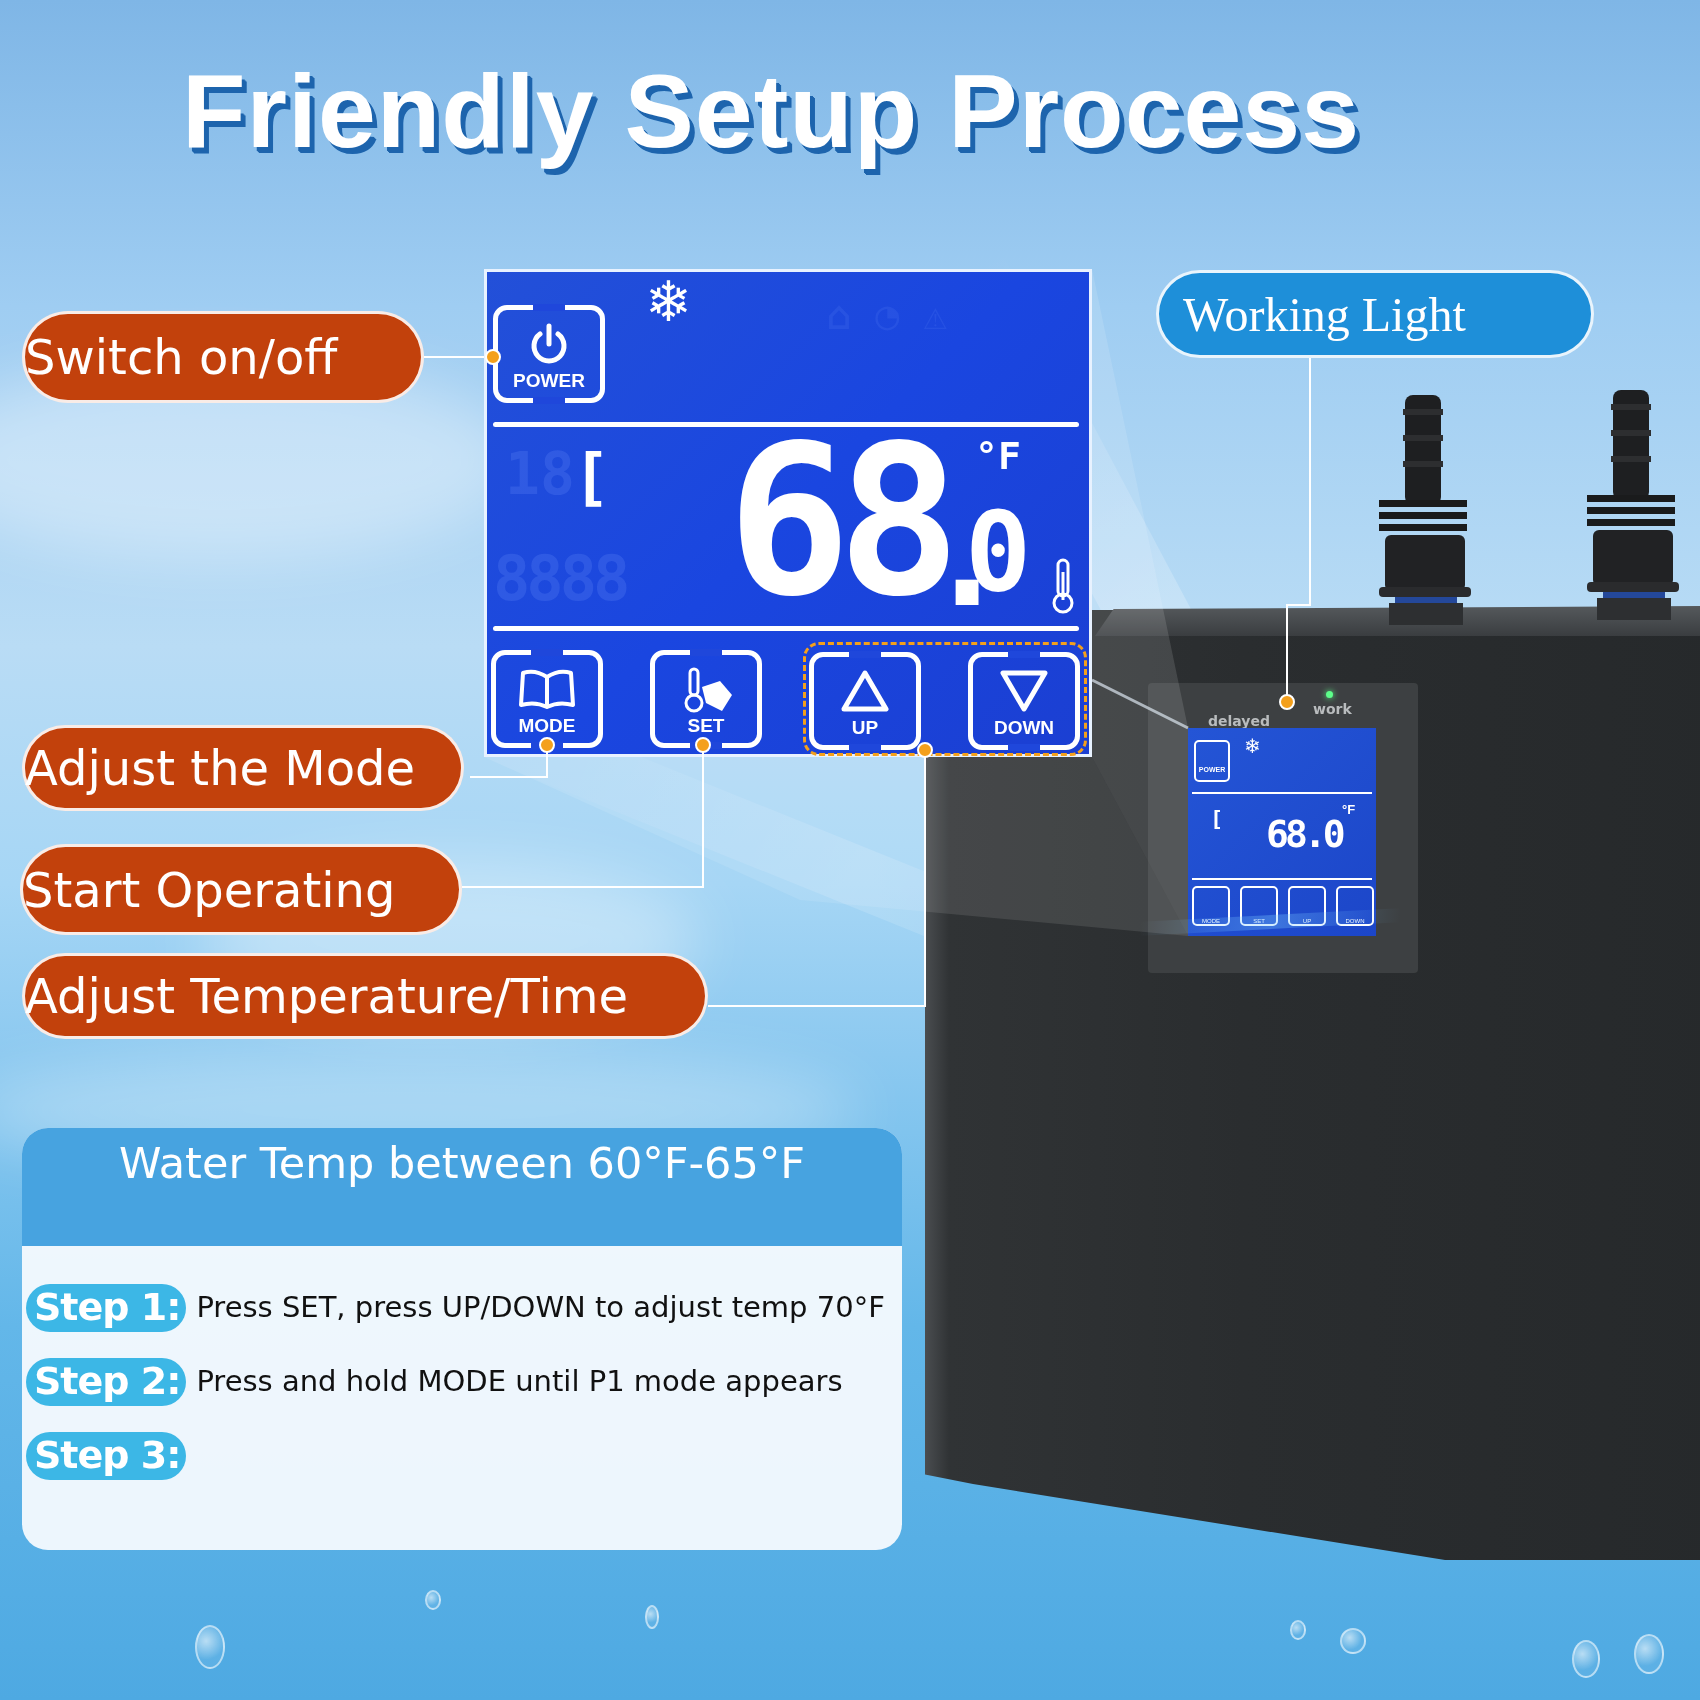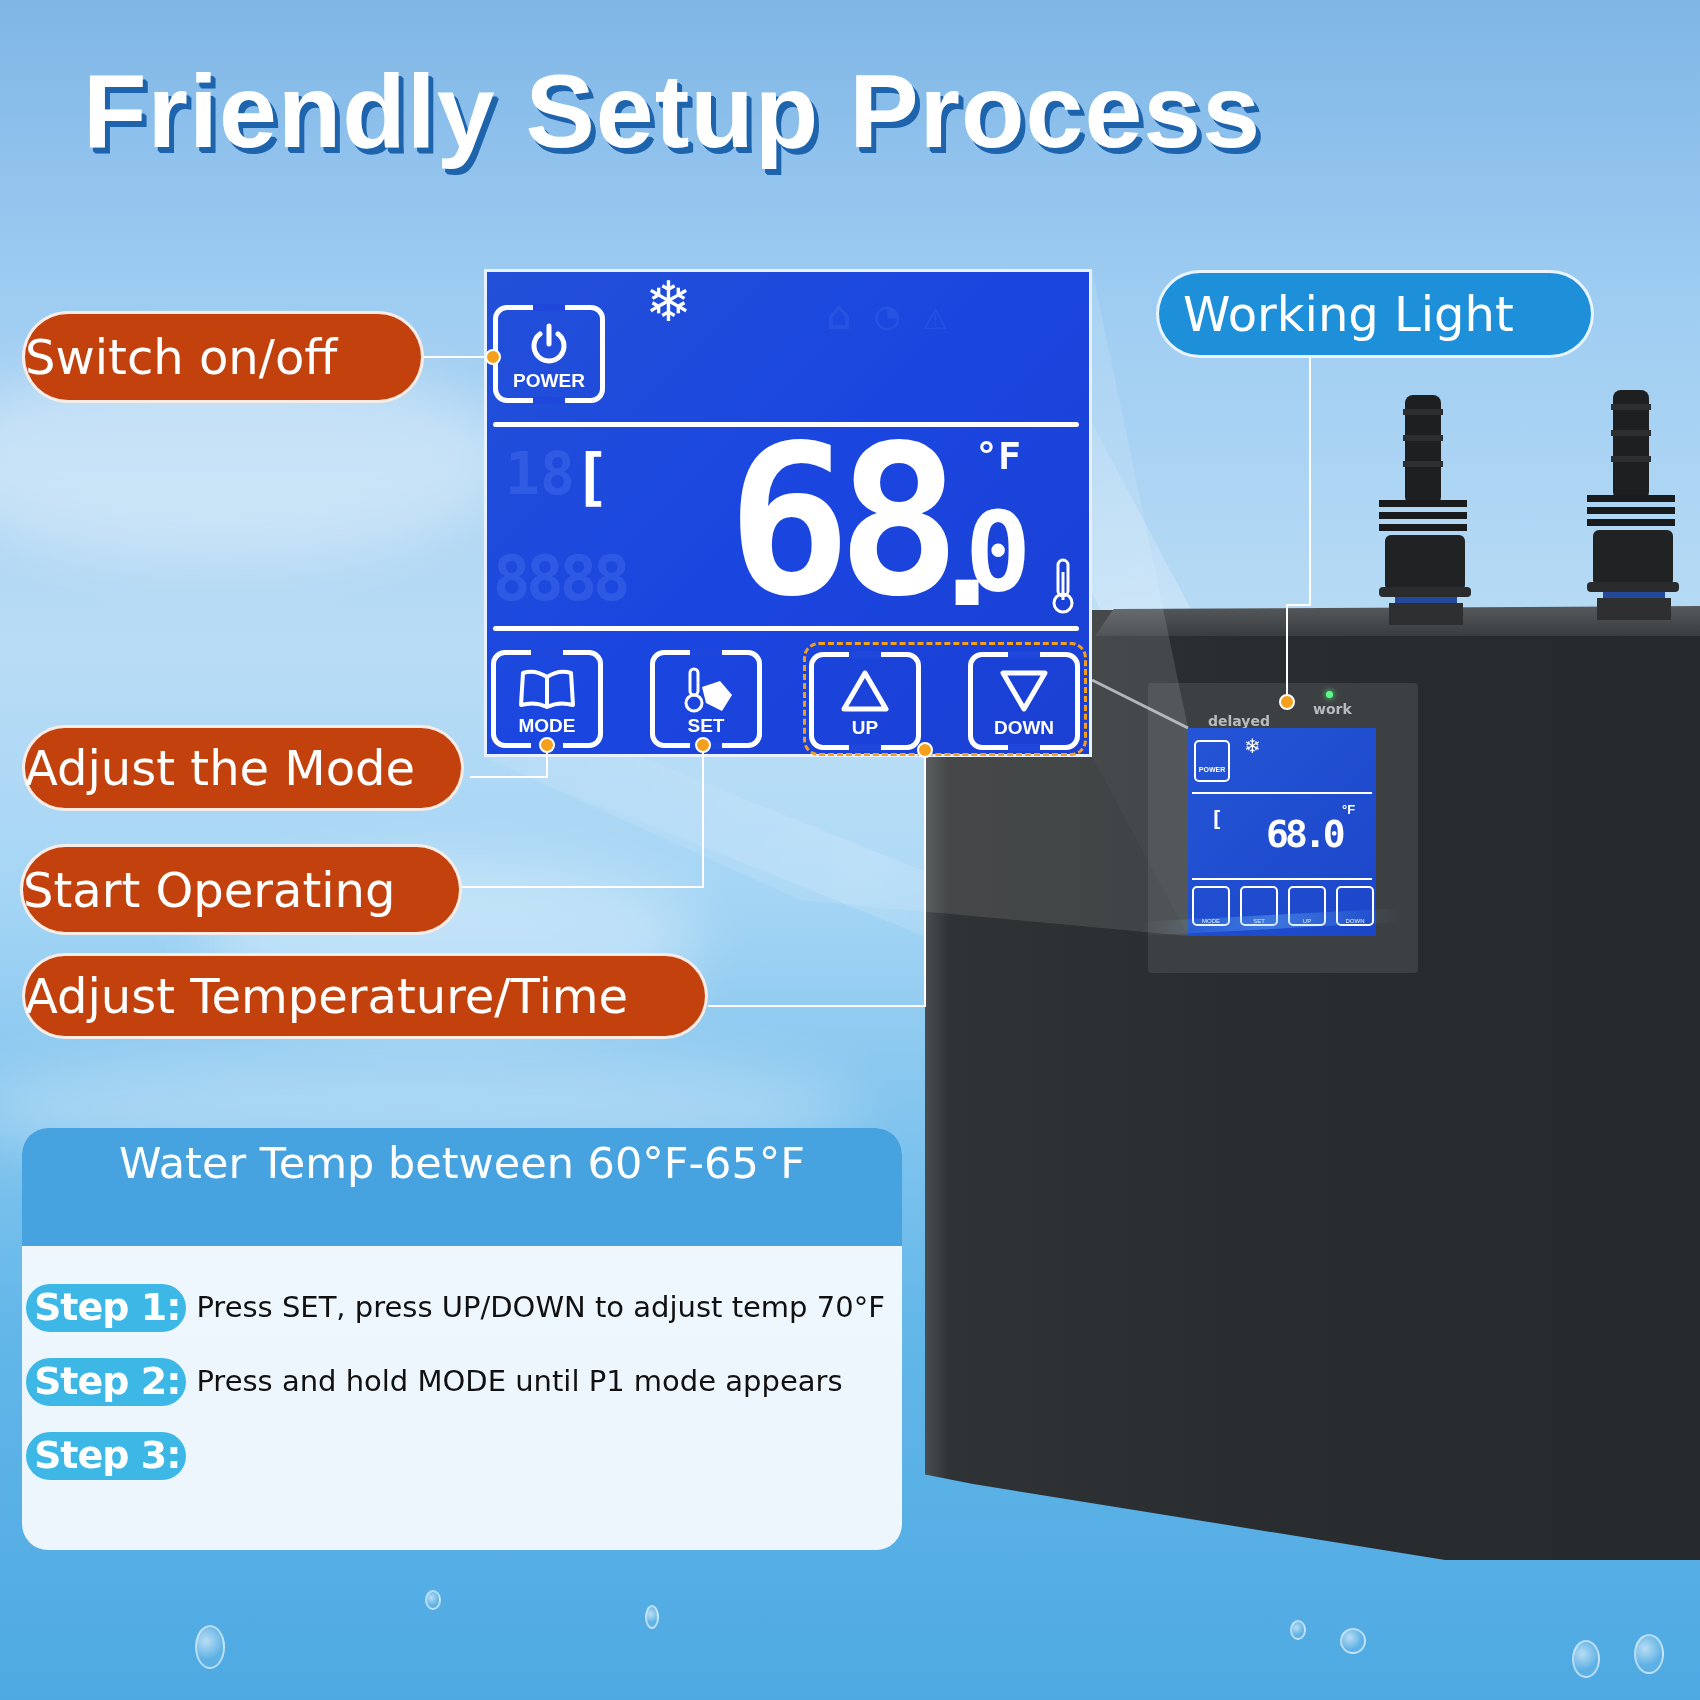--- a/index.html
+++ b/index.html
@@ -7,33 +7,33 @@
   body {
     position: relative;
     font-family: "Liberation Sans", sans-serif;
     background: linear-gradient(180deg, #7fb6e6 0%, #9fcdf2 18%, #b9dcf5 38%, #a6d6f5 52%, #8cc9f0 62%, #63b7e9 78%, #4ea9e2 100%);
   }
   .cloud { position: absolute; border-radius: 50%; background: rgba(255,255,255,0.35); filter: blur(30px); }
   .ray { position: absolute; background: linear-gradient(90deg, rgba(255,255,255,0) 0%, rgba(255,255,255,0.25) 50%, rgba(255,255,255,0) 100%); transform-origin: left top; }
   .bubble { position: absolute; border-radius: 50%; border: 2px solid rgba(255,255,255,0.55); background: radial-gradient(circle at 35% 35%, rgba(255,255,255,0.6), rgba(255,255,255,0.08) 60%); }
 
   .title {
-    position: absolute; left: 0; top: 52px; width: 1344px; text-align: center;
+    position: absolute; left: 16px; top: 52px; width: 1344px; text-align: right;
     font-family: "Liberation Sans", sans-serif; font-weight: 700; font-size: 104px; letter-spacing: 1px;
     color: #ffffff;
     text-shadow: 5px 6px 0 #1d64ad, 4px 5px 0 #1d64ad, 3px 4px 0 #1d64ad;
   }
 
   
   .pill {
     position: absolute; border-radius: 46px; border: 3px solid rgba(255,255,255,0.9);
     background: #c2410c; color: #fff; font-family: "DejaVu Sans", sans-serif;
     font-size: 48px; display: flex; align-items: center; justify-content: flex-start; white-space: nowrap;
   }
-  .pill.dark { background: #1e8fd9; }
+  .pill.dark { background: #1e8fd9; font-family: Liberation Serif, serif; }
 
   .line { position: absolute; background: #ffffff; }
   .dot { position: absolute; width: 16px; height: 16px; border-radius: 50%; background: #f4a01c; border: 2px solid #fff; }
 
   
   .lcd {
     position: absolute; left: 484px; top: 269px; width: 608px; height: 488px;
     background: linear-gradient(135deg, #2350d8 0%, #1a46e0 50%, #1b3fd2 100%);
     border: 3px solid #e8f2ff;
   }

